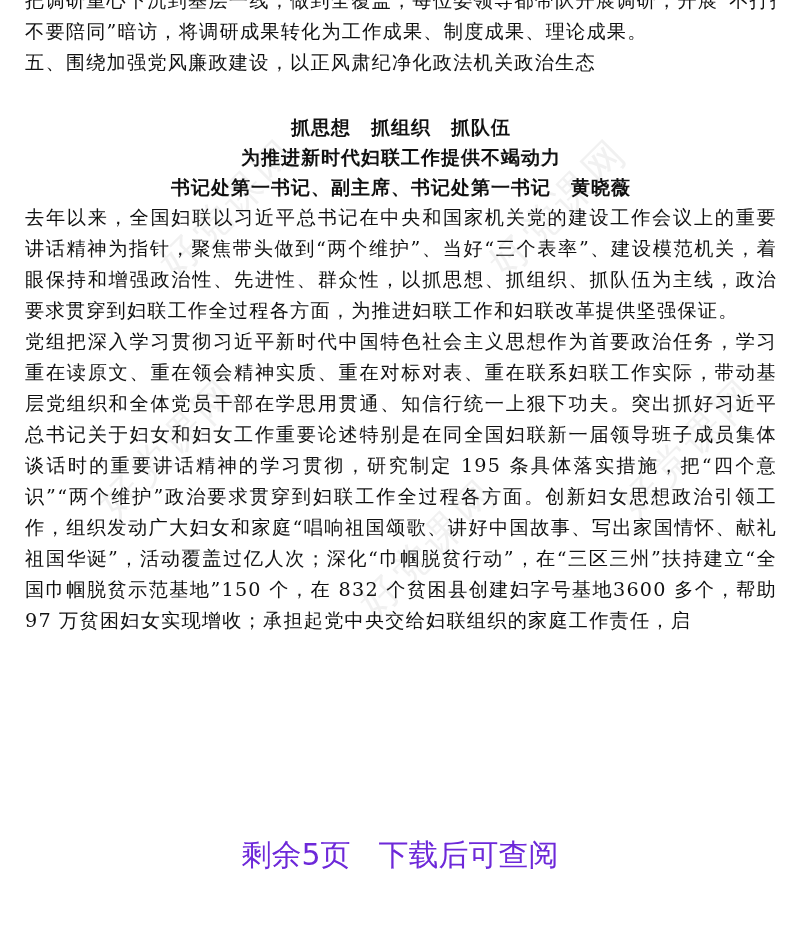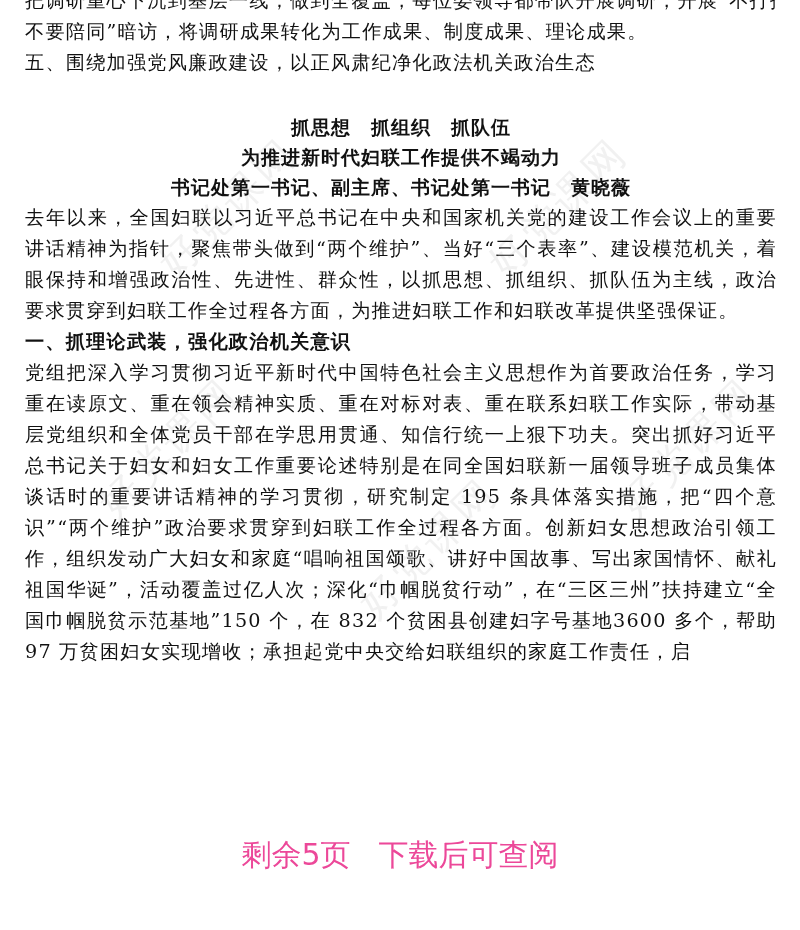--- a/index.html
+++ b/index.html
@@ -6,21 +6,21 @@
     body { width: 800px; height: 930px; position: relative; overflow: hidden; font-family: "DejaVu Serif", "Liberation Serif", serif; color: #111; }
     .page { position: absolute; left: 0; top: 0; width: 800px; height: 780px; overflow: hidden; }
     .content { position: absolute; left: 25px; top: -15px; width: 752px; }
     .line { font-size: 19.2px; line-height: 31px; height: 31px; white-space: nowrap; letter-spacing: 1.2px; }
     .para { font-size: 19.2px; line-height: 31px; text-align: justify; letter-spacing: 1.2px; margin: 0; }
     .heading { font-weight: bold; }
     .center { text-align: center; font-weight: bold; font-size: 19px; line-height: 30px; letter-spacing: 1px; }
     .gap { height: 34px; }
     .watermark { position: absolute; color: rgba(180,180,180,0.18); font-size: 40px; font-family: "DejaVu Sans", sans-serif; transform: rotate(-45deg); white-space: nowrap; pointer-events: none; letter-spacing: 4px; }
     .footer { position: absolute; left: 0; top: 780px; width: 800px; height: 150px; background: #fff; display: flex; align-items: center; justify-content: center; }
-    .footer-text { font-family: "DejaVu Sans", "Liberation Sans", sans-serif; font-size: 30px; color: #ec4899; letter-spacing: 0px; word-spacing: 0; }
+    .footer-text { font-family: "DejaVu Sans", "Liberation Sans", sans-serif; font-size: 30px; color: #6d28d9; letter-spacing: 0px; word-spacing: 0; }
     .footer-text span { display: inline-block; }
     .footer-text .sep { width: 28px; }
   </style>
 </head>
 <body>
 
 <div class="page">
   <div class="watermark" style="left:140px; top:180px;">好党课网</div>
   <div class="watermark" style="left:470px; top:180px;">好党课网</div>
   <div class="watermark" style="left:80px; top:420px;">好党课网</div>
@@ -31,21 +31,20 @@
     <div class="line" style="overflow:hidden;">把调研重心下沉到基层一线，做到全覆盖，每位委领导都带队开展调研，开展“不打招呼、不听汇报、不要陪同、直奔基层、直插现场”的“四不两直”调研、“蹲点”“解剖麻雀式”调研、“一片一</div>
     <div class="line">不要陪同”暗访，将调研成果转化为工作成果、制度成果、理论成果。</div>
     <div class="line">五、围绕加强党风廉政建设，以正风肃纪净化政法机关政治生态</div>
 
     <div class="gap"></div>
 
     <div class="center">抓思想　抓组织　抓队伍</div>
     <div class="center">为推进新时代妇联工作提供不竭动力</div>
     <div class="center">书记处第一书记、副主席、书记处第一书记　黄晓薇</div>
     <p class="para">去年以来，全国妇联以习近平总书记在中央和国家机关党的建设工作会议上的重要讲话精神为指针，聚焦带头做到“两个维护”、当好“三个表率”、建设模范机关，着眼保持和增强政治性、先进性、群众性，以抓思想、抓组织、抓队伍为主线，政治要求贯穿到妇联工作全过程各方面，为推进妇联工作和妇联改革提供坚强保证。</p>
-    <div class="line heading">一、抓理论武装，强化政治机关意识</div>
     <p class="para">党组把深入学习贯彻习近平新时代中国特色社会主义思想作为首要政治任务，学习重在读原文、重在领会精神实质、重在对标对表、重在联系妇联工作实际，带动基层党组织和全体党员干部在学思用贯通、知信行统一上狠下功夫。突出抓好习近平总书记关于妇女和妇女工作重要论述特别是在同全国妇联新一届领导班子成员集体谈话时的重要讲话精神的学习贯彻，研究制定 195 条具体落实措施，把“四个意识”“两个维护”政治要求贯穿到妇联工作全过程各方面。创新妇女思想政治引领工作，组织发动广大妇女和家庭“唱响祖国颂歌、讲好中国故事、写出家国情怀、献礼祖国华诞”，活动覆盖过亿人次；深化“巾帼脱贫行动”，在“三区三州”扶持建立“全国巾帼脱贫示范基地”150 个，在 832 个贫困县创建妇字号基地3600 多个，帮助 97 万贫困妇女实现增收；承担起党中央交给妇联组织的家庭工作责任，启</p>
   </div>
 </div>
 
 <div class="footer">
   <div class="footer-text">
     <span>剩余5页</span><span class="sep"></span><span>下载后可查阅</span>
   </div>
 </div>
 

